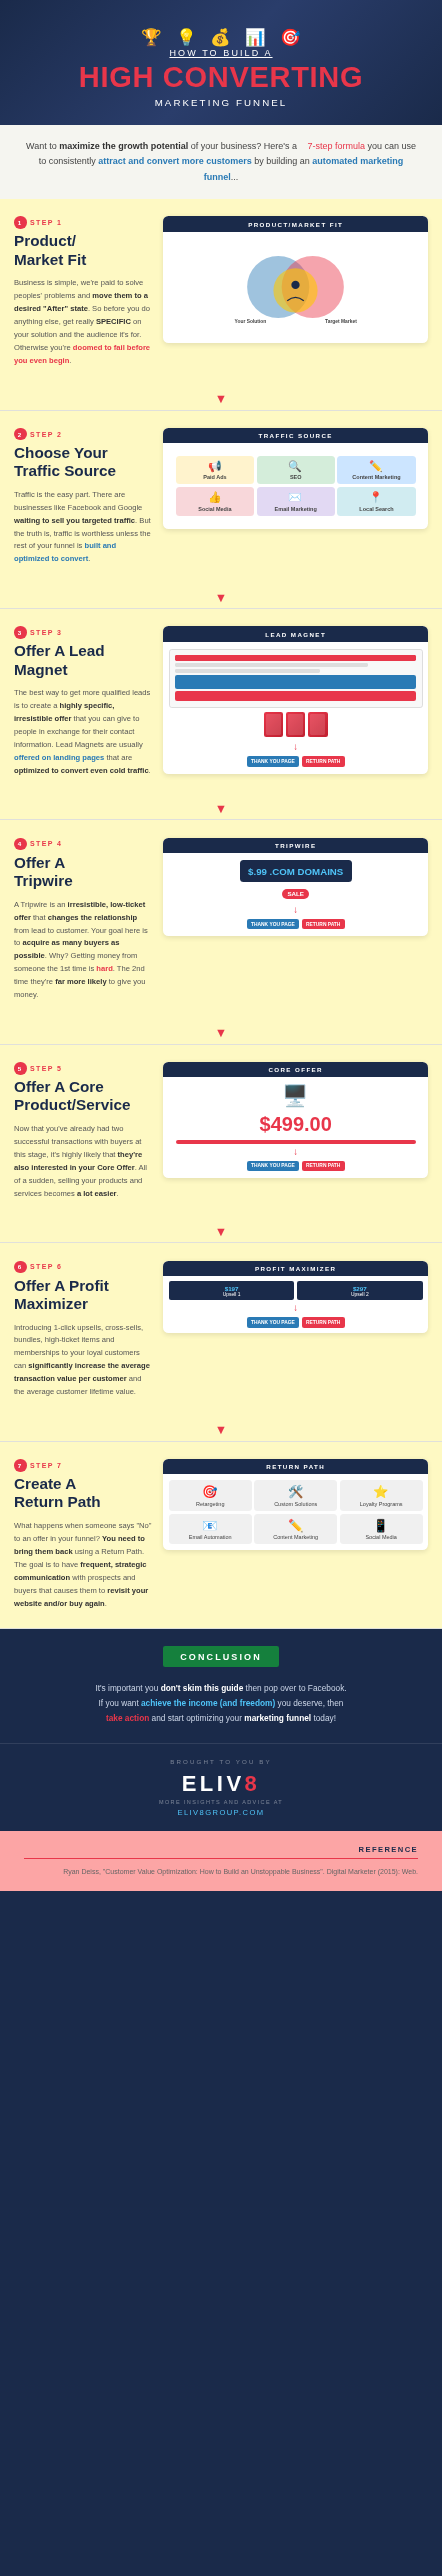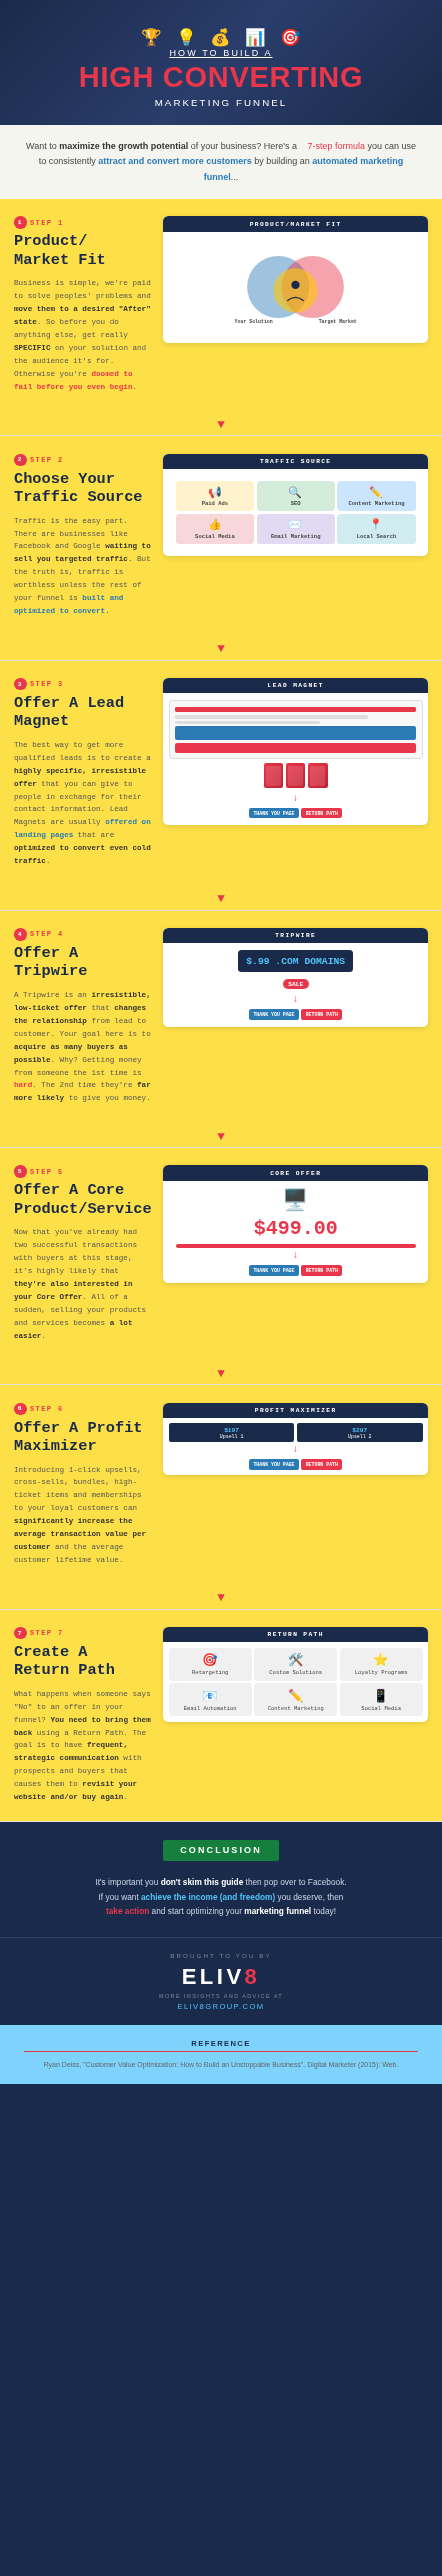--- a/index.html
+++ b/index.html
@@ -59,24 +59,23 @@
     .intro-text .highlight-red { color: #e8364a; font-weight: 400; margin-left: 8px; }
     .intro-text .highlight-blue { color: #2a7ab5; font-weight: 700; }
 
     
     .main-content {
       background: #f5f5f0;
     }
 
     
     .step-section {
-      background: #fde047;
+      background: #fef9c3;
       padding: 0;
       border-bottom: 0.7px solid #e0e0db;
-      font-family: Liberation Mono, monospace;
     }
     .step-inner {
       display: flex;
       padding: 17.3px 14px;
       gap: 10.4px;
     }
     .step-left {
       flex: 0 0 139px;
       max-width: 139px;
     }
@@ -349,23 +348,23 @@
     }
     .brand-url {
       color: #4fc3f7;
       font-size: 7.6px;
       letter-spacing: 1.4px;
       text-transform: uppercase;
     }
 
     
     .reference-section {
-      background: #7dd3fc;
+      background: #fca5a5;
       padding: 14px 24px;
-      text-align: center;
+      text-align: right;
     }
     .ref-title {
       font-size: 7.6px;
       font-weight: 700;
       color: #1a2a4a;
       letter-spacing: 1.4px;
       text-transform: uppercase;
       margin-bottom: 7px;
       border-bottom: 1.4px solid #e8364a;
       padding-bottom: 3.5px;

